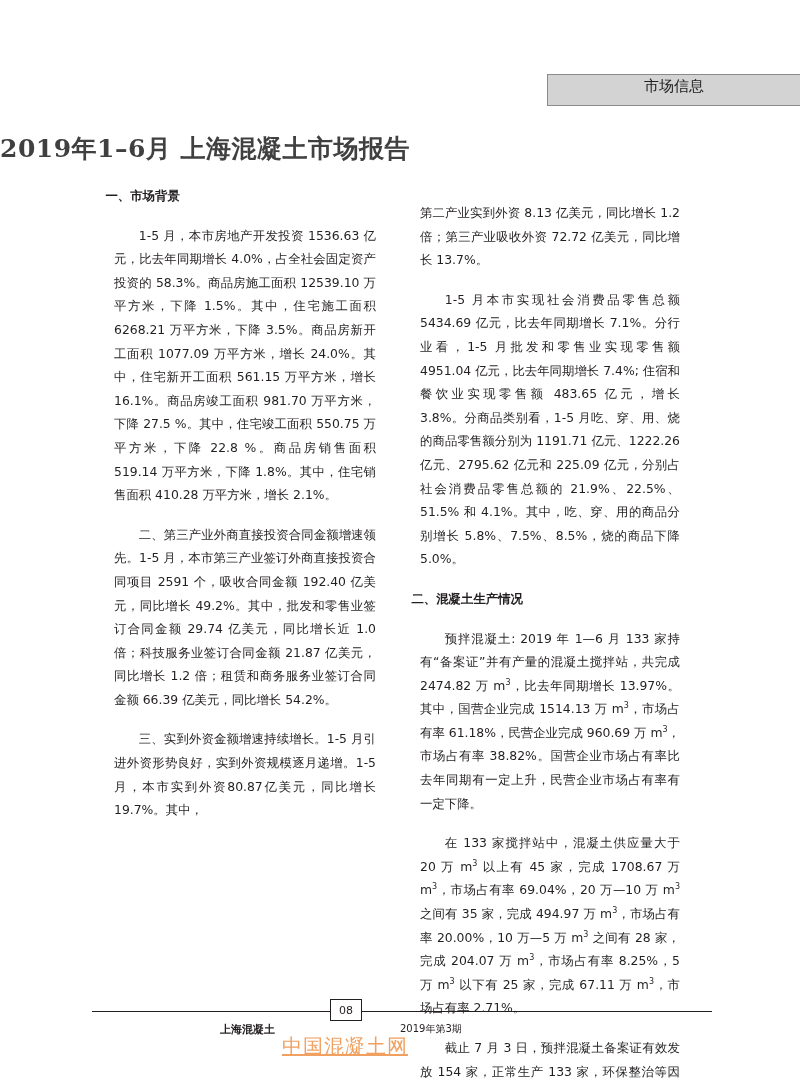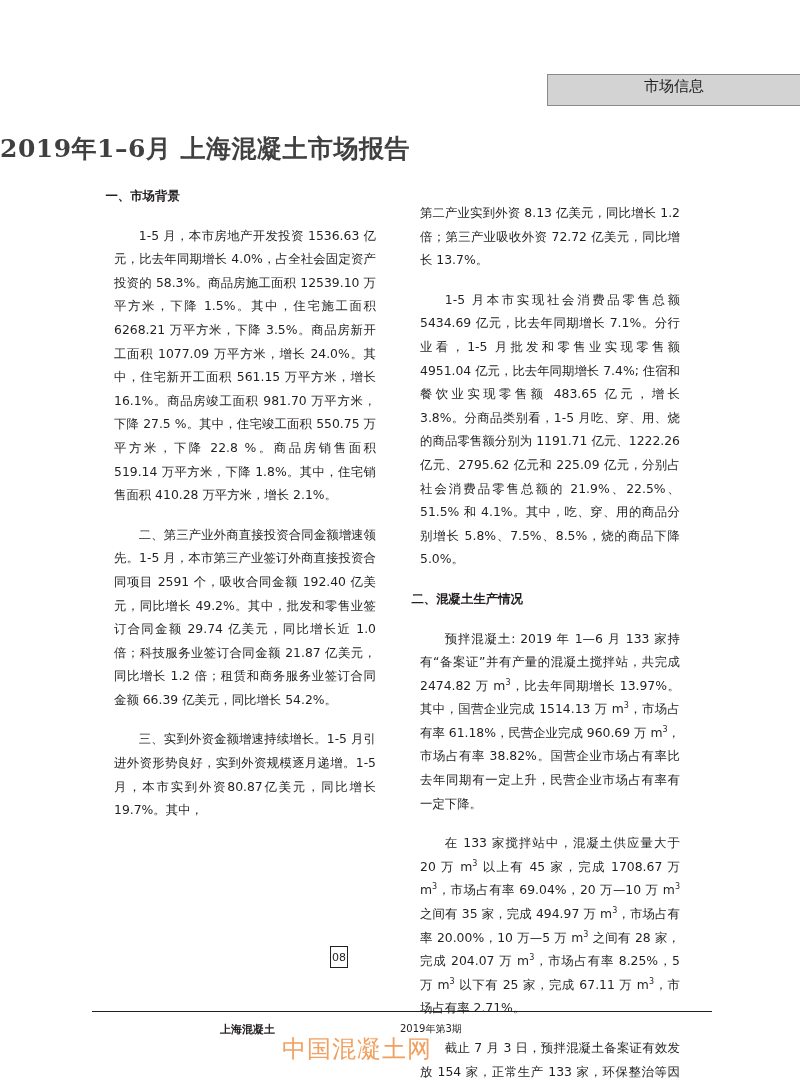--- a/index.html
+++ b/index.html
@@ -27,33 +27,34 @@
   .col p { margin: 16px; text-indent: 2em; }
   .col p.noindent { text-indent: 0; }
   .col .heading { font-weight: bold; text-indent: 0.6em; margin: 0; }
   .col .sign { text-align: right; text-indent: 0; padding-right: 0; }
   .col .sign.date { padding-right: 0; }
   sup { font-size: 8px; line-height: 0; vertical-align: 5px; }
   .footer-line {
     position: absolute; left: 92px; top: 1011px; width: 620px; height: 1px; background: #231f20;
   }
   .page-num {
-    position: absolute; left: 329px; top: 946px; width: 18px; height: 22px;
+    position: absolute; left: 329px; top: 999px; width: 32px; height: 22px;
     border: 1px solid #231f20; background: #fff; font-size: 11px; text-align: center;
     line-height: 22px; box-sizing: border-box; left: 330px;
   }
   .journal-name {
     position: absolute; left: 220px; top: 1022px; font-size: 11px; font-weight: bold;
   }
   .issue {
     position: absolute; left: 400px; top: 1022px; font-size: 10px;
   }
   .watermark {
-    position: absolute; left: 282px; top: 1033px; font-size: 24px; color: #f0a060;
+    position: absolute; left: 282px; top: 1033px; font-size: 20px; color: #f0a060;
     letter-spacing: 1px;
+    text-decoration: underline;
   }
 </style>
 </head>
 <body>
 
 <div class="section-tab">市场信息</div>
 
 <div class="title">2019年1–6月 上海混凝土市场报告</div>
 
 <div class="col left">

